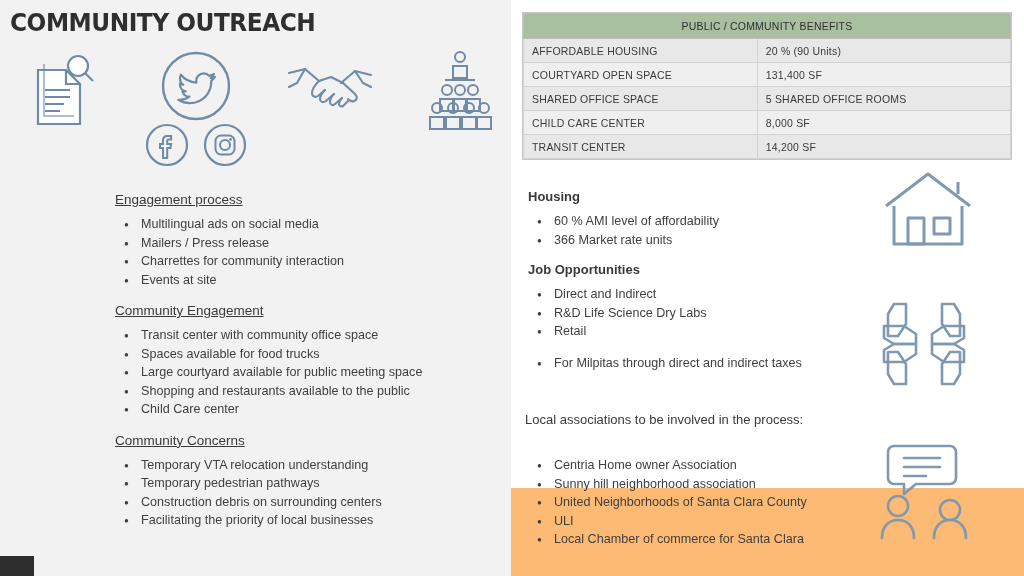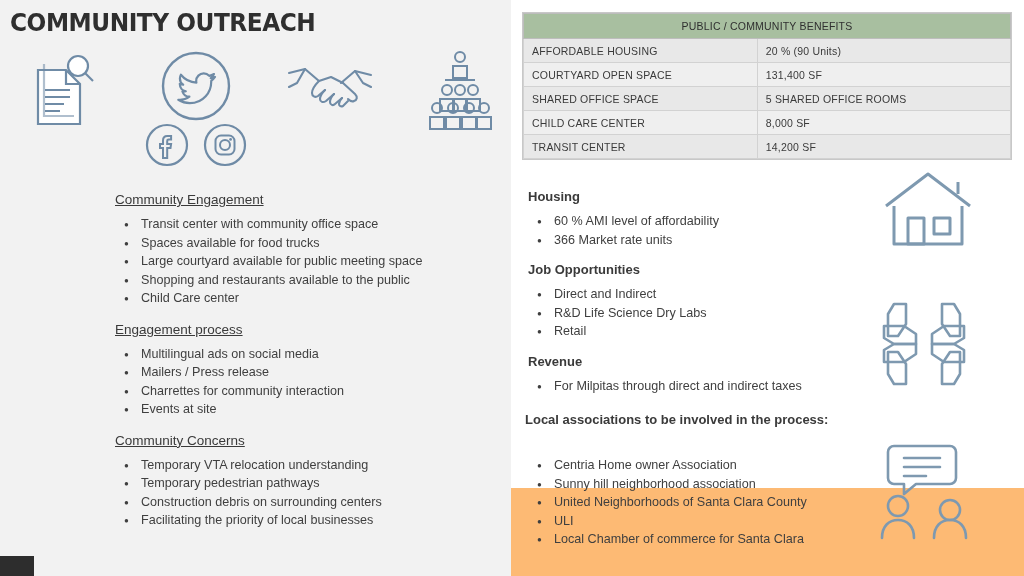--- a/index.html
+++ b/index.html
@@ -148,21 +148,21 @@
     font-weight: bold;
     color: #3a3a3a;
     margin-bottom: 4px;
     margin-top: 11px;
   }
   .rsec + .rsec { margin-top: 13px; }
   .assoc-head {
     position: absolute;
     left: 525px; top: 412px;
     font-size: 13px;
-    font-weight: bold;
+    font-weight: normal;
     color: #3a3a3a;
     width: 360px;
   }
   .assoc-list {
     position: absolute;
     left: 528px; top: 448px;
     width: 330px;
   }
   .assoc-list li { line-height: 21px; font-size: 12.6px; }
   .assoc-list li:before { line-height: 21px; }
@@ -258,41 +258,41 @@
           <circle cx="59" cy="58" r="5"></circle>
             <path d="M52 67 h14 v12 h-14 z"></path>
         </g>
       </svg>
     </div>
   </div>
 
   <div class="left-content">
 
     <div class="sec">
+      <div class="sec-head">Engagement process</div>
+      <ul class="bul">
+        <li>Multilingual ads on social media</li>
+        <li>Mailers / Press release</li>
+        <li>Charrettes for community interaction</li>
+        <li>Events at site</li>
+      </ul>
+    </div>
+
+    <div class="sec">
       <div class="sec-head">Community Engagement</div>
       <ul class="bul">
         <li>Transit center with community office space</li>
         <li>Spaces available for food trucks</li>
         <li>Large courtyard available for public meeting space</li>
         <li>Shopping and restaurants available to the public</li>
         <li>Child Care center</li>
       </ul>
     </div>
 
     <div class="sec">
-      <div class="sec-head">Engagement process</div>
-      <ul class="bul">
-        <li>Multilingual ads on social media</li>
-        <li>Mailers / Press release</li>
-        <li>Charrettes for community interaction</li>
-        <li>Events at site</li>
-      </ul>
-    </div>
-
-    <div class="sec">
       <div class="sec-head">Community Concerns</div>
       <ul class="bul">
         <li>Temporary VTA relocation understanding</li>
         <li>Temporary pedestrian pathways</li>
         <li>Construction debris on surrounding centers</li>
         <li>Facilitating the priority of local businesses</li>
       </ul>
     </div>
   </div>
 
@@ -340,21 +340,20 @@
     </div>
     <div class="rsec">
       <div class="r-head">Job Opportunities</div>
       <ul class="bul">
         <li>Direct and Indirect</li>
         <li>R&amp;D Life Science Dry Labs</li>
         <li>Retail</li>
       </ul>
     </div>
     <div class="rsec">
-      <div class="r-head">Revenue</div>
       <ul class="bul">
         <li>For Milpitas through direct and indirect taxes</li>
       </ul>
     </div>
   </div>
 
   <div class="assoc-head">Local associations to be involved in the process:</div>
 
   <ul class="bul assoc-list">
     <li>Centria Home owner Association</li>

